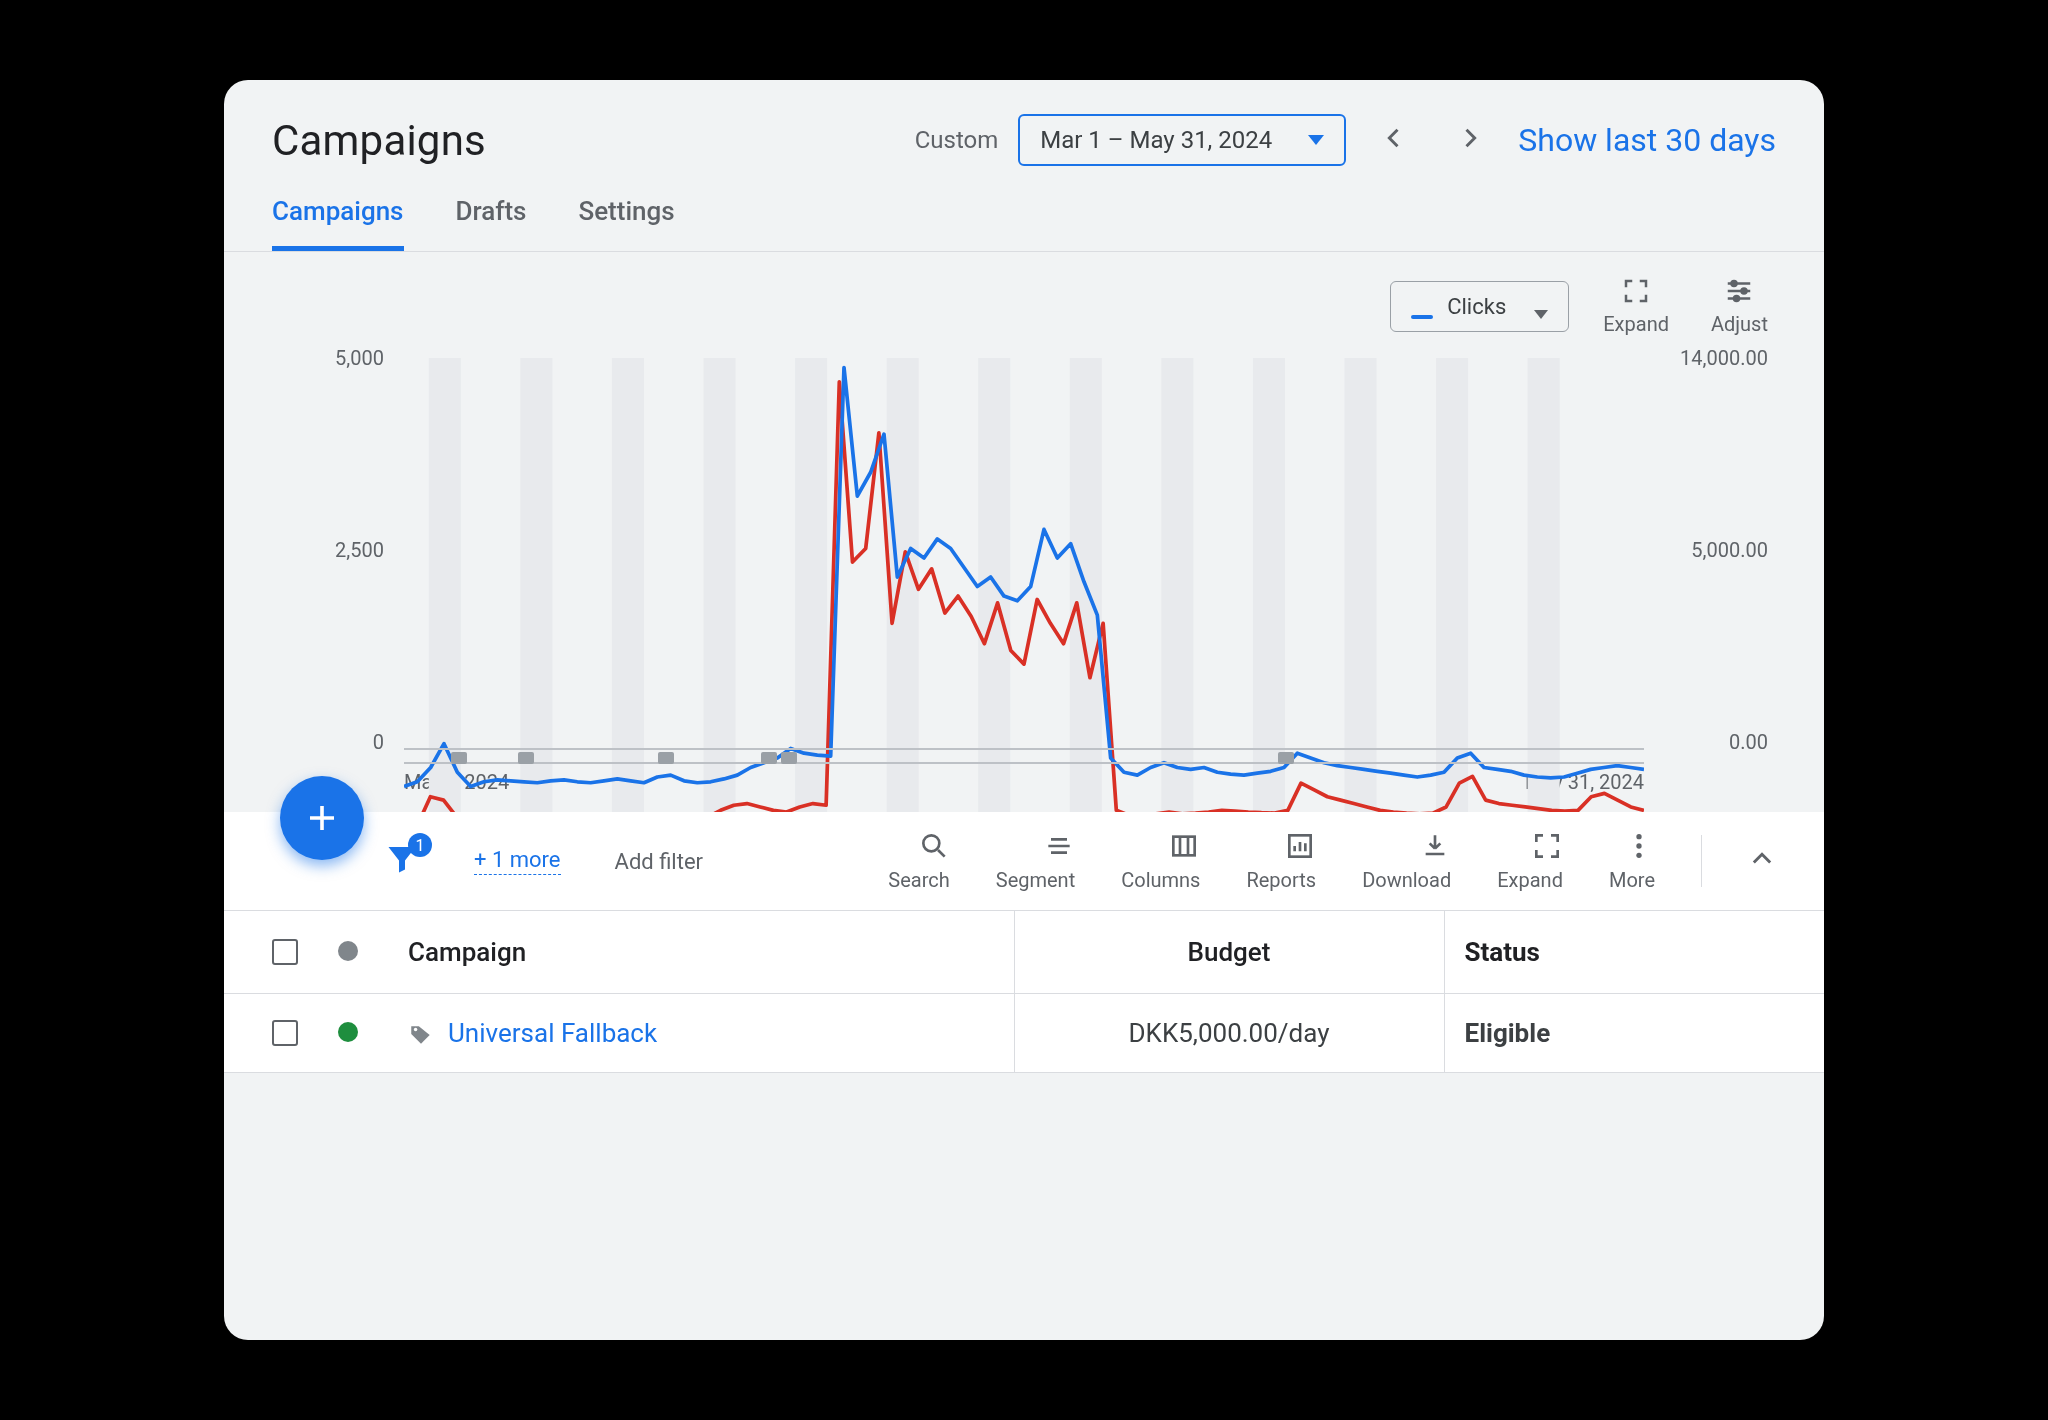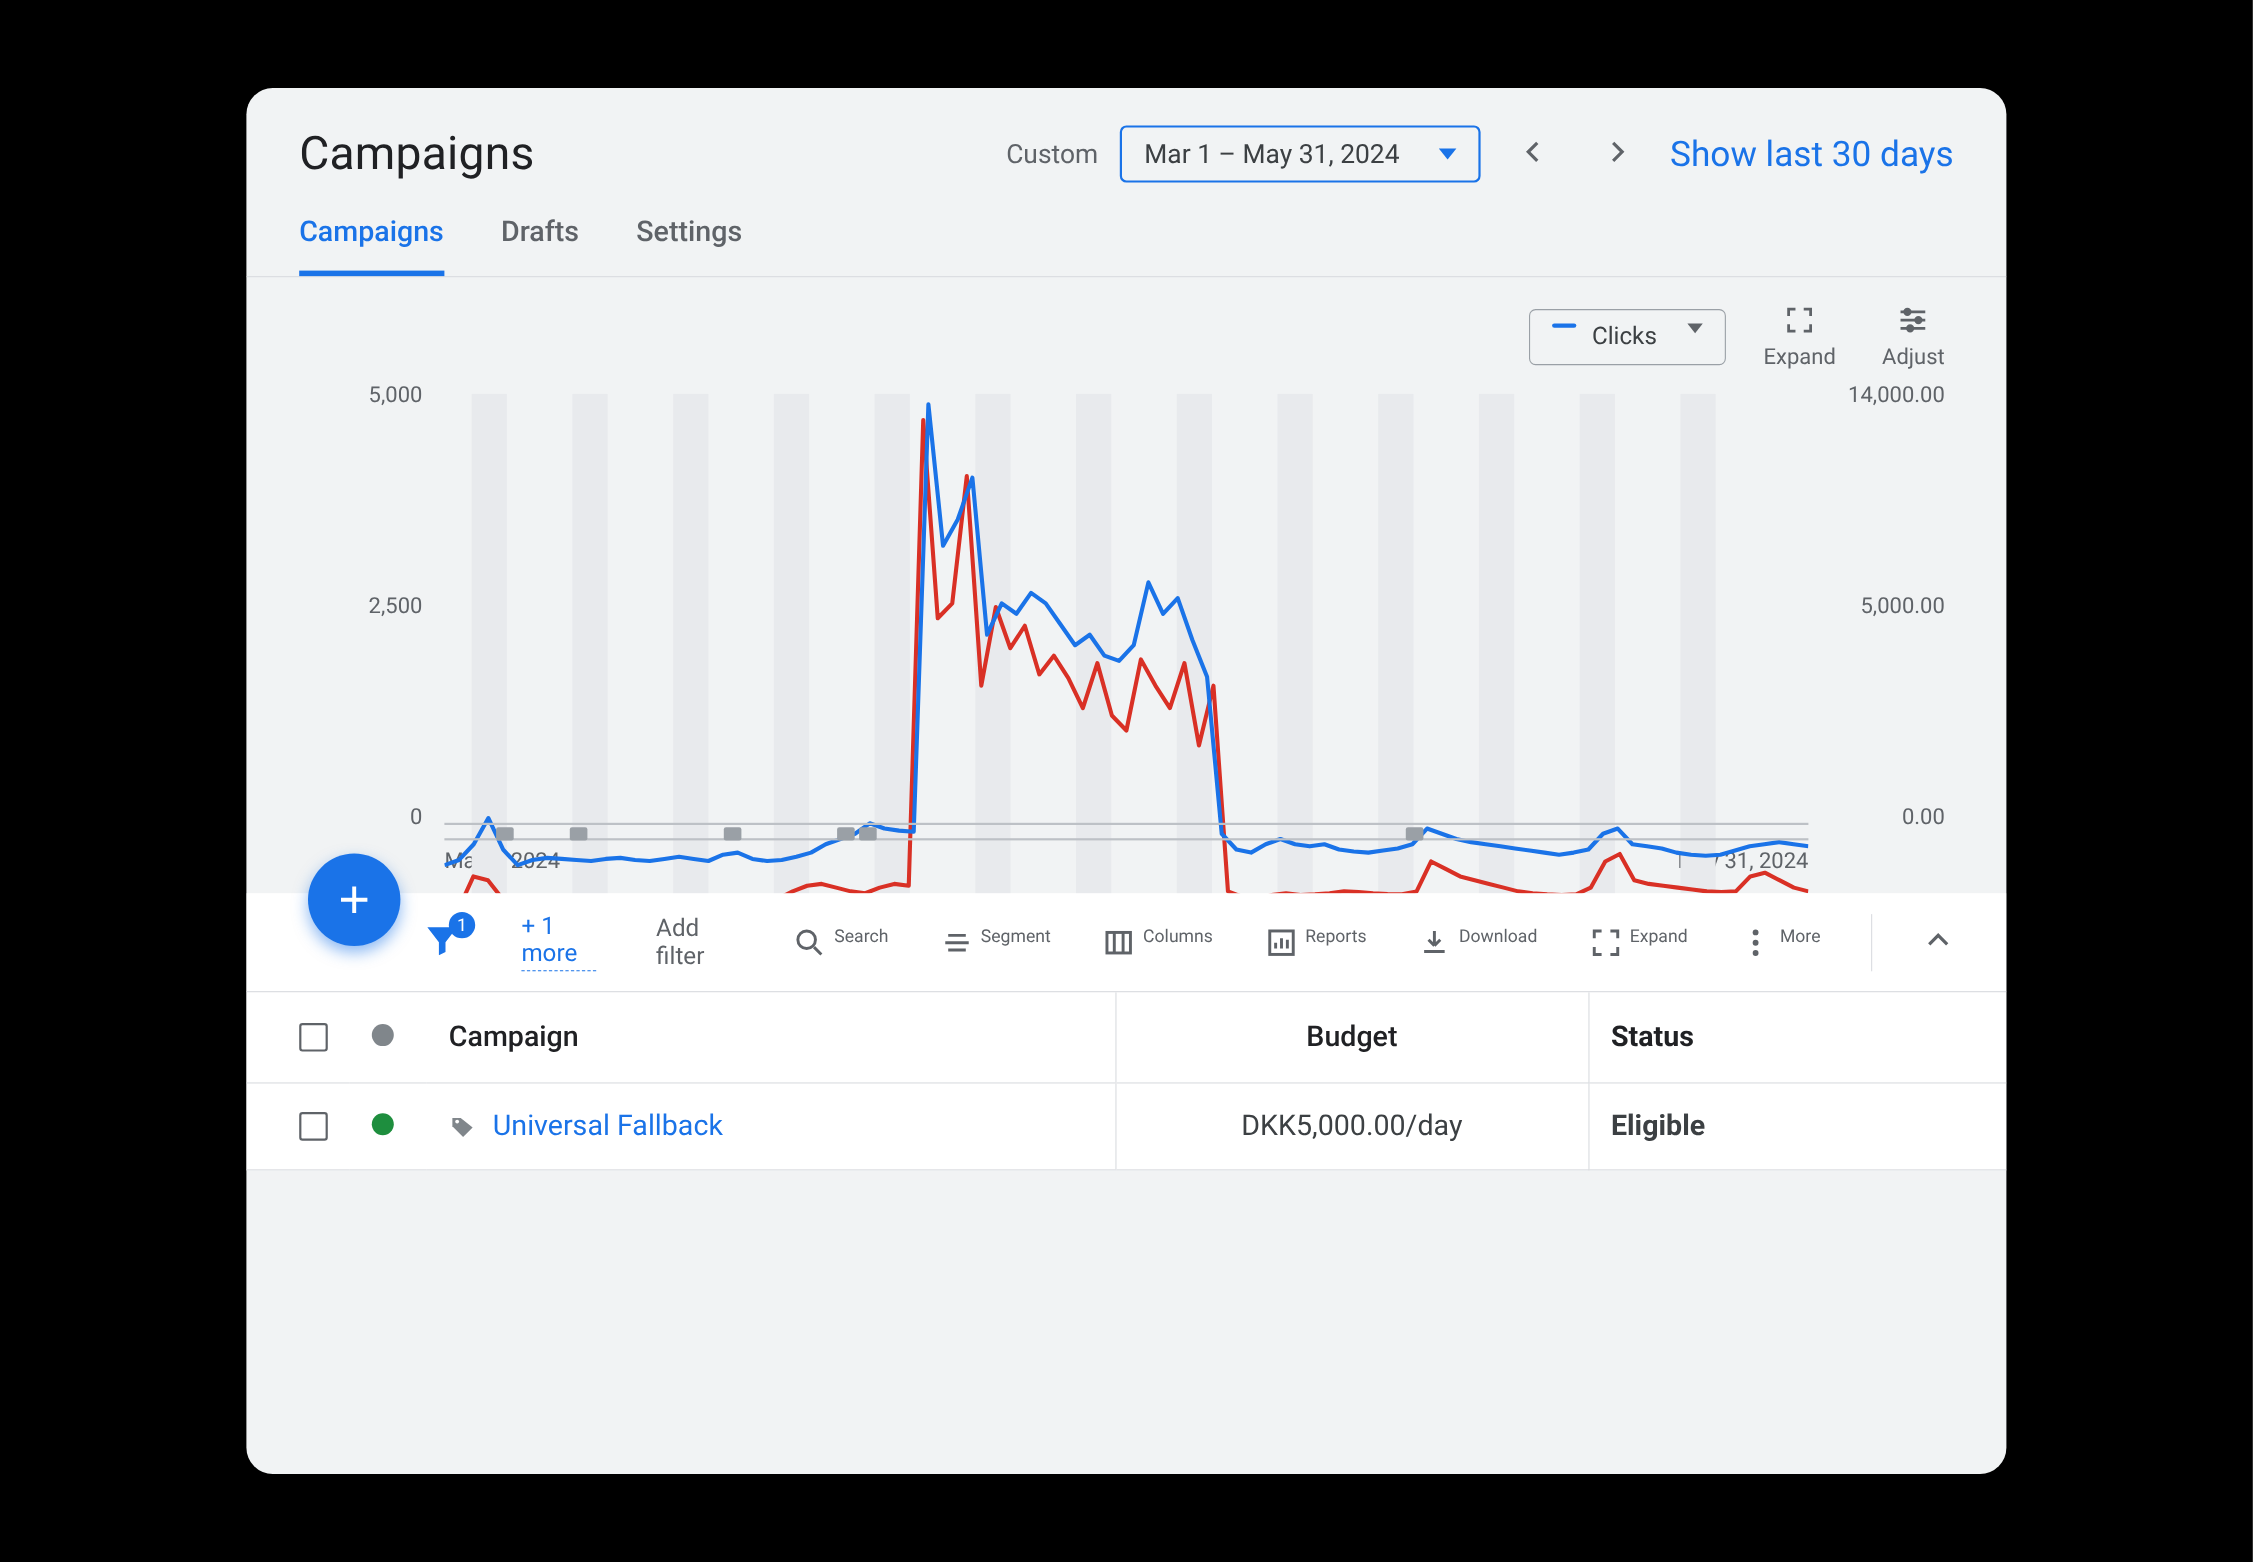--- a/index.html
+++ b/index.html
@@ -57,21 +57,21 @@
     cursor:pointer;
   }
   .tab.active { color:var(--blue); border-bottom-color:var(--blue); }
 
   .chart-bar {
     display:flex; align-items:center; justify-content:flex-end;
     gap:26px;
     padding:24px 48px 10px 48px;
   }
   .metric-btn {
-    display:flex; align-items:flex-start; gap:14px;
+    display:flex; align-items:flex-end; gap:14px;
     font-size:22px; color:var(--text);
     border:1px solid #9aa0a6; border-radius:6px;
     padding:12px 20px;
     background:#fff0;
     cursor:pointer;
   }
   .dash { width:22px; height:4px; border-radius:2px; }
   .small-tri { width:0; height:0; border-left:7px solid transparent; border-right:7px solid transparent; border-top:9px solid var(--mut); margin-left:14px; }
   .tool-col { display:flex; flex-direction:column; align-items:center; gap:6px; color:var(--mut); font-size:20px; cursor:pointer; padding:0 8px; }
   .tool-col svg { width:30px; height:30px; }
@@ -101,21 +101,21 @@
     display:flex; align-items:center; justify-content:center;
     box-shadow:0 6px 14px rgba(26,115,232,.5);
     cursor:pointer;
   }
   .funnel { color:var(--blue); position:relative; }
   .funnel svg { width:36px; height:36px; }
   .badge { position:absolute; top:-8px; right:-12px; background:var(--blue); color:#fff; font-size:16px; width:24px; height:24px; border-radius:50%; display:flex; align-items:center; justify-content:center; }
   .more-link { color:var(--blue); font-size:22px; border-bottom:1.5px dashed var(--blue); padding-bottom:2px; cursor:pointer; }
   .add-filter { color:var(--mut); font-size:22px; cursor:pointer; }
   .t2-right { margin-left:auto; display:flex; align-items:center; gap:46px; }
-  .tool2 { display:flex; flex-direction:row; align-items:flex-start; gap:6px; color:var(--mut); font-size:16px; cursor:pointer; }
+  .tool2 { display:flex; flex-direction:column; align-items:flex-end; gap:6px; color:var(--mut); font-size:20px; cursor:pointer; }
   .tool2 svg { width:32px; height:32px; }
   .vsep { width:1px; height:52px; background:var(--brd); }
   .collapse-icn { color:var(--mut); cursor:pointer; }
   .collapse-icn svg { width:28px; height:28px; }
 
   table { width:100%; border-collapse:collapse; background:#fff; font-size:26px; color:var(--text); }
   th, td { text-align:left; border-bottom:1px solid var(--brd); }
   th { padding:26px 20px; font-weight:500; color:#202124; }
   td { padding:24px 20px; }
   th:first-child, td:first-child { padding-left:48px; width:80px; }

